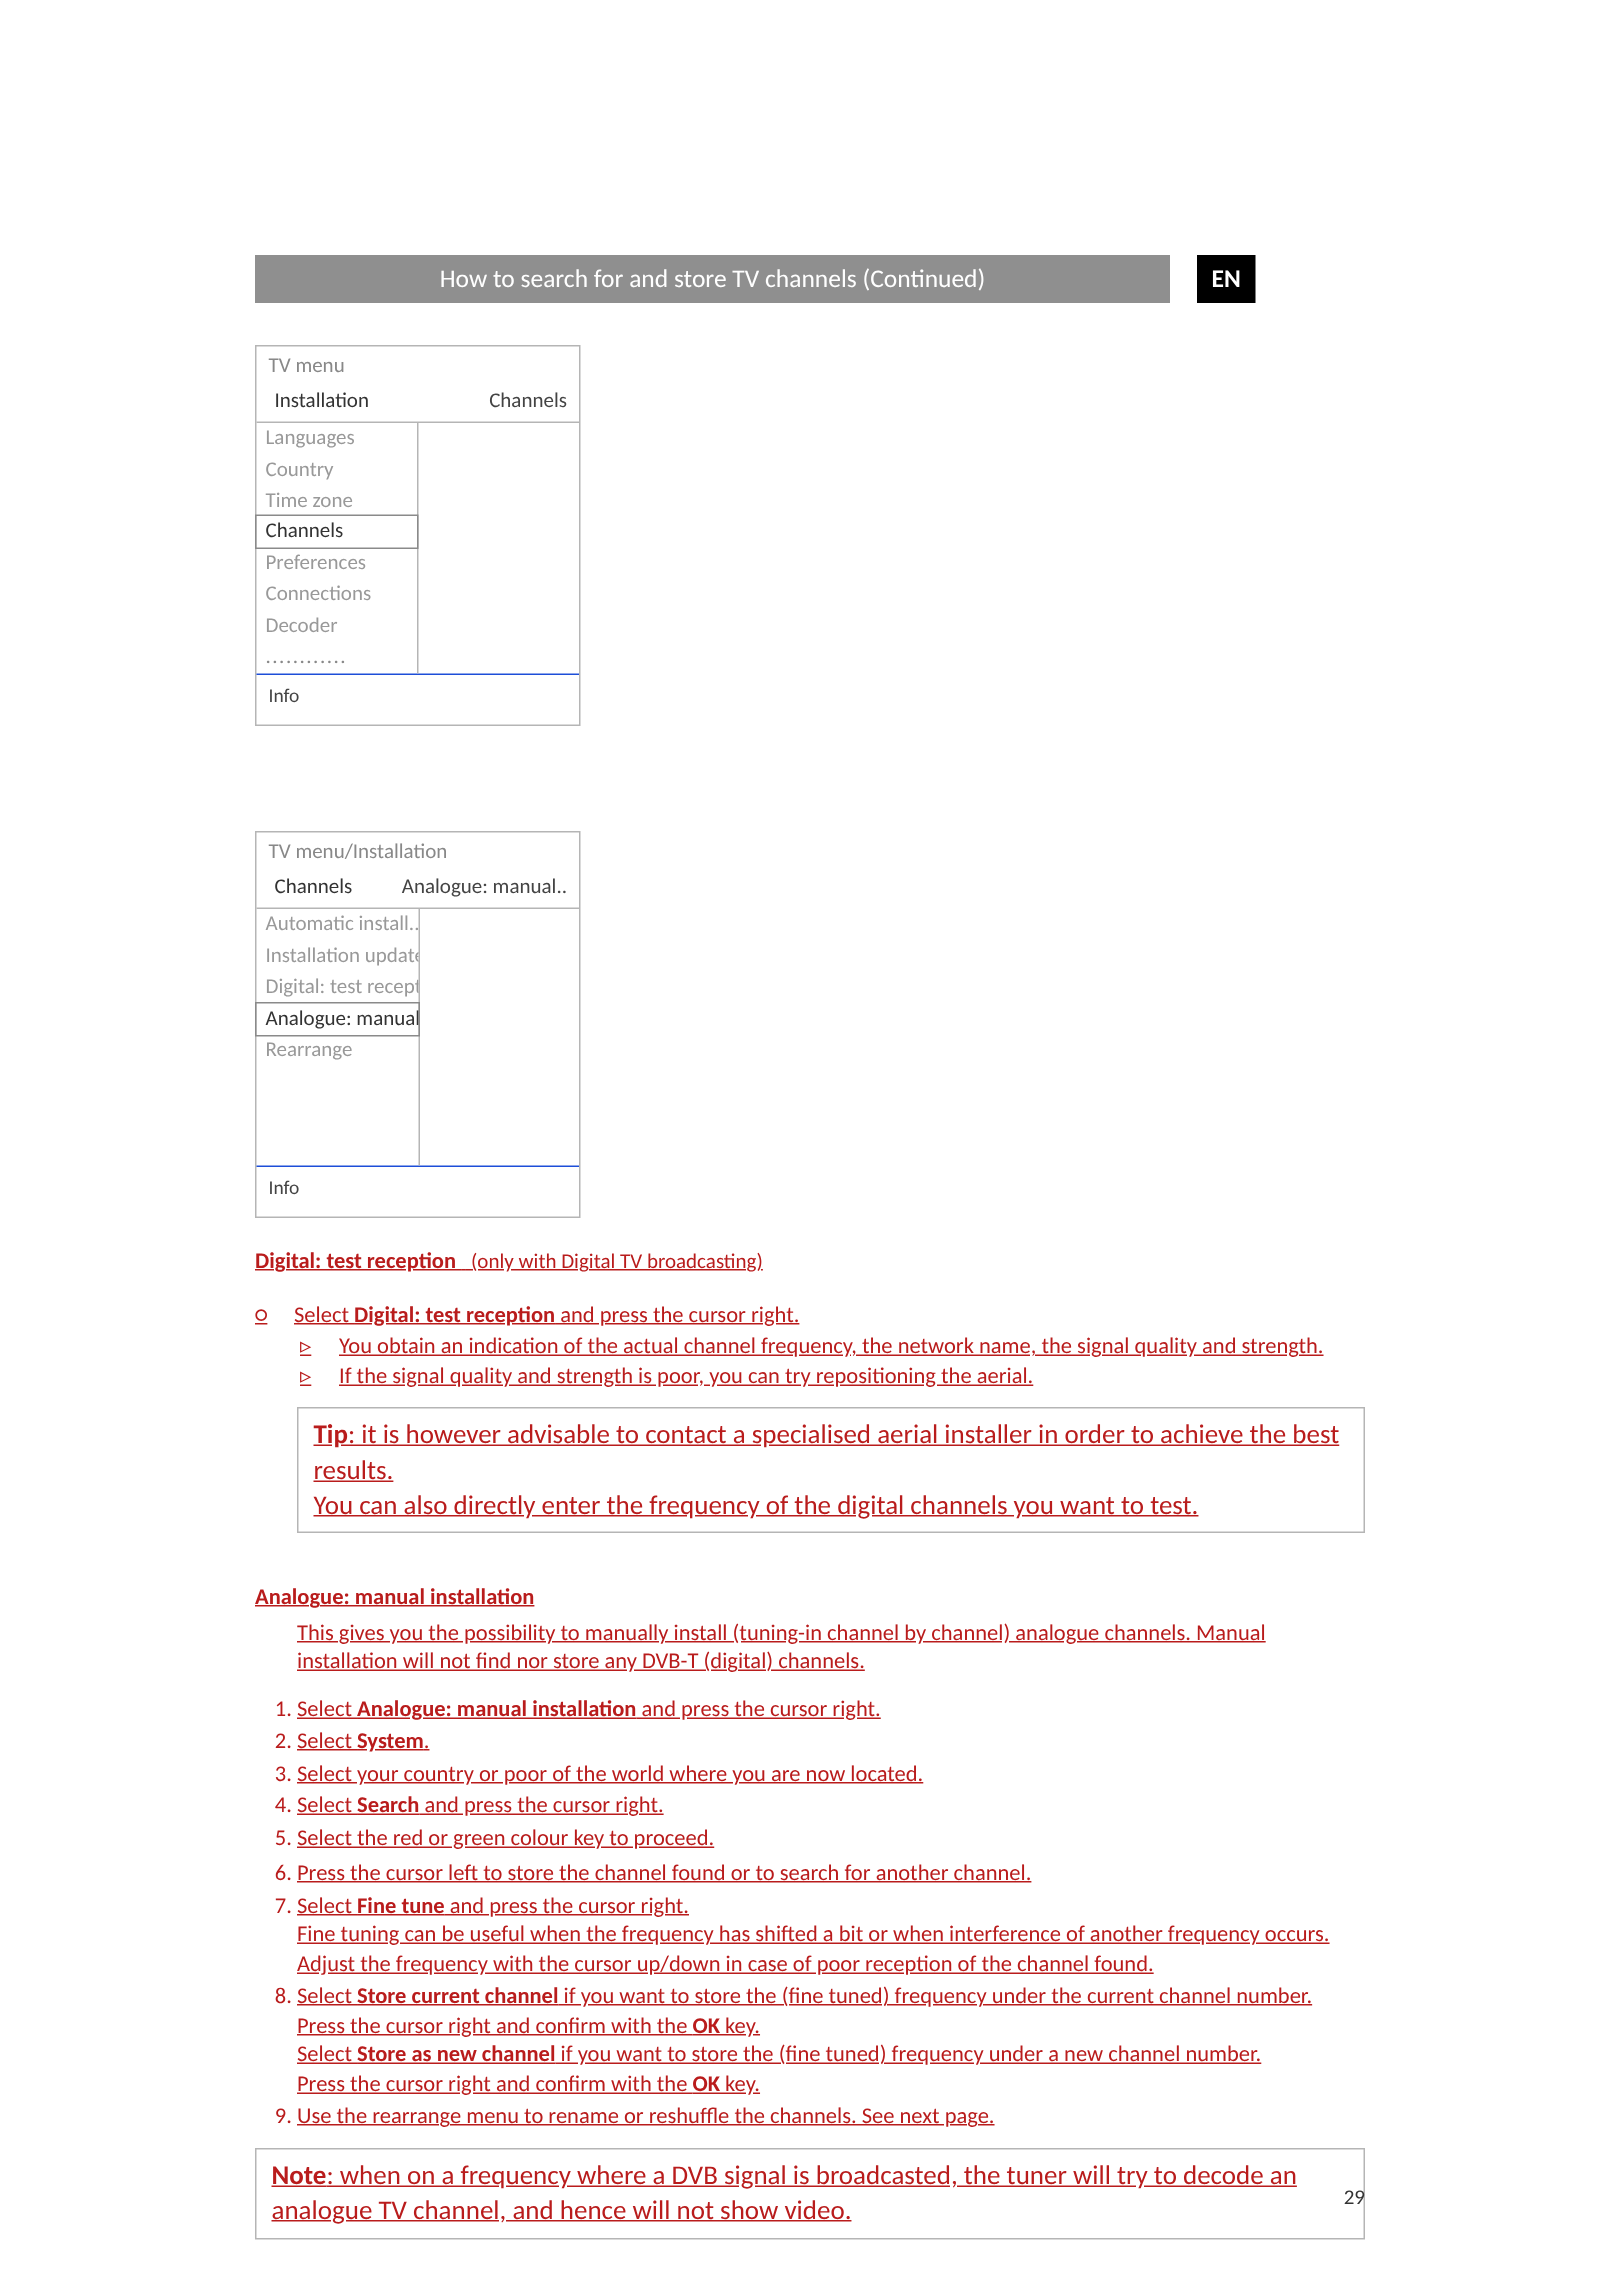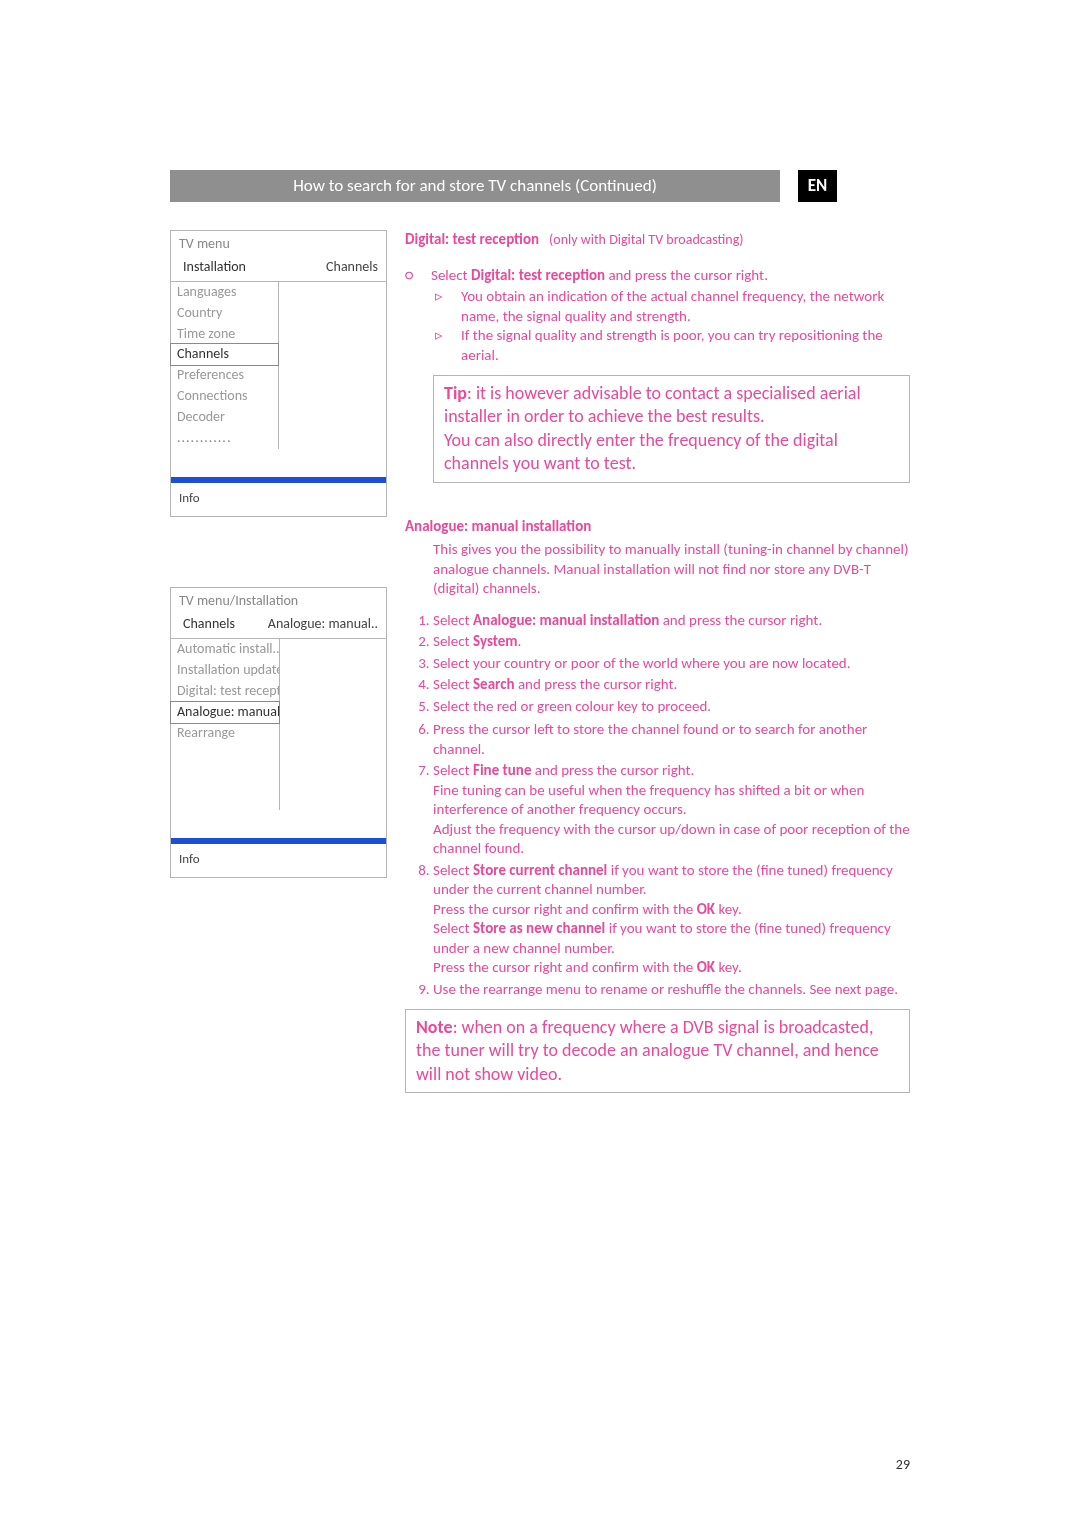--- a/index.html
+++ b/index.html
@@ -37,20 +37,21 @@
     font-weight: bold;
     font-size: 17px;
     padding: 5px 10px 6px 10px;
     margin-left: 14px;
     vertical-align: top;
   }
   .columns {
     display: flex;
     gap: 20px;
     margin-top: 28px;
+    flex-direction: column;
   }
   .col-left { width: 215px; flex-shrink: 0; }
   .col-right { flex: 1; }
 
   .menu-box {
     border: 1px solid #b5b5b5;
     width: 215px;
     font-size: 14px;
     color: #999;
     line-height: 1.35;
@@ -77,32 +78,32 @@
     white-space: nowrap;
     overflow: hidden;
   }
   .menu-item.selected {
     color: #333;
     border: 1px solid #8a8a8a;
     margin: -1px;
   }
   .menu-item.dots { letter-spacing: 1px; color:#888;}
   .menu-info {
-    border-top: 6px solid #1d4ed8;
+    border-top: 1px solid #1d4ed8;
     padding: 6px 8px 10px 8px;
     color: #444;
     font-size: 13px;
-    margin-top: 28px;
   }
   .spacer-rows { height: 66px; }
 
   .body-text {
     font-size: 15px;
-    color: #ec4899;
+    color: #b91c1c;
     line-height: 1.3;
+    text-decoration: underline;
   }
   .section-title { font-weight: bold; font-size: 15px; }
   .inline-note { font-size: 14px; }
   .indent { margin-left: 28px; }
   .tip-box {
     border: 1px solid #b5b5b5;
     padding: 6px 10px;
     margin: 10px 0 10px 28px;
     font-size: 18px;
   }

